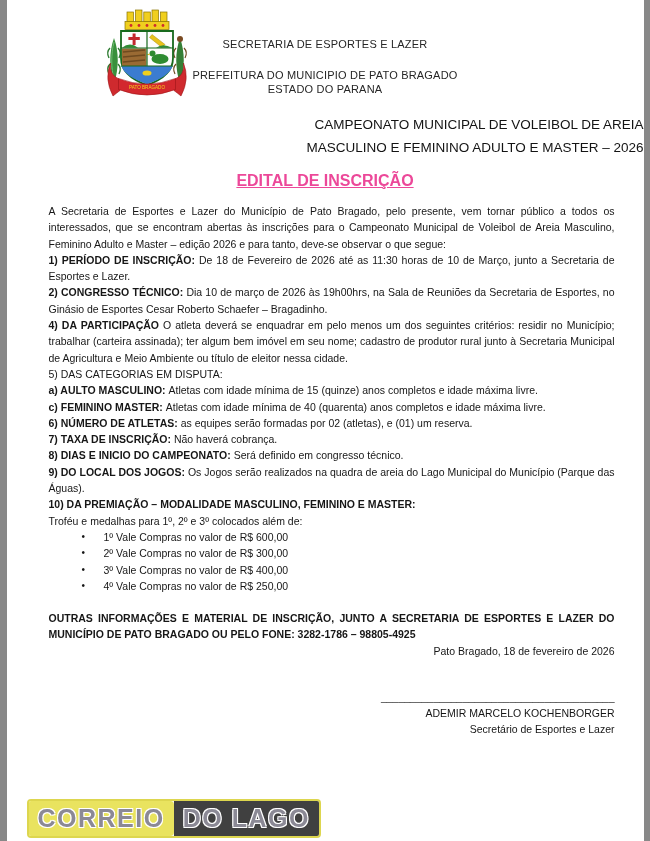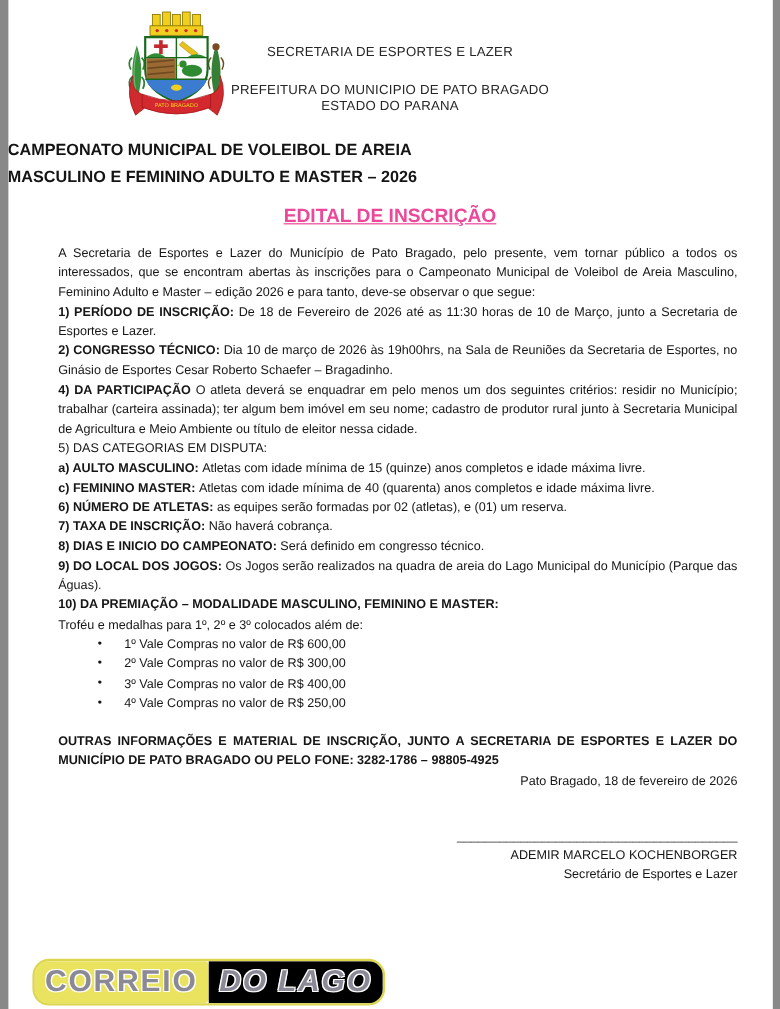--- a/index.html
+++ b/index.html
@@ -6,43 +6,43 @@
   .page{
     position:relative;width:637px;height:841px;margin:0 auto;background:#ffffff;
     font-family:"Liberation Sans","DejaVu Sans",sans-serif;color:#1b1b1b;overflow:hidden;
   }
   
   .crest{position:absolute;left:98px;top:8px;width:84px;height:100px;}
   .header-org{position:absolute;top:37px;left:0;width:100%;text-align:center;
     font-size:11px;line-height:14px;color:#262626;letter-spacing:.2px;}
   .org1{margin-bottom:17px;}
   
-  .title-block{position:absolute;top:113px;left:0;width:100%;text-align:left;
-    font-weight:bold;font-size:13.5px;line-height:23px;color:#141414;}
+  .title-block{position:absolute;top:113px;left:0;width:100%;text-align:right;
+    font-weight:normal;font-size:13.5px;line-height:23px;color:#141414;}
   .subtitle{position:absolute;top:172px;left:0;width:100%;text-align:center;
     font-weight:bold;font-size:16px;text-decoration:underline;color:#ec4899;}
   
   .doc{position:absolute;left:42px;top:203px;width:566px;
     font-size:10.5px;line-height:16.3px;text-align:justify;color:#161616;}
   .doc p{margin:0;}
   .doc p.gap{margin-top:16px;}
   .bullet-row{display:flex;padding-left:33px;text-align:left;}
   .bullet-dot{flex:none;width:22px;font-size:10px;}
   
   .closing-date{margin-top:16px;text-align:right;}
   .signature{margin-top:30px;text-align:right;line-height:16px;}
   .sig-rule{letter-spacing:0;color:#333;}
   
   .watermark{position:absolute;left:20px;top:799px;display:flex;align-items:stretch;
-    border:2px solid #ddd64f;border-radius:14px;overflow:hidden;background:#f8f7ee;}
+    border:2px solid #ddd64f;border-radius:4px;overflow:hidden;background:#f8f7ee;}
   .wm-part{font-weight:bold;font-size:25px;line-height:30px;letter-spacing:1.5px;
     padding:2px 9px 3px 9px;color:#8b8995;
     text-shadow:-1px -1px 0 #ffffff,1px -1px 0 #ffffff,-1px 1px 0 #ffffff,1px 1px 0 #ffffff;}
   .wm-correio{background:#e9e35f;border-radius:0 4px 4px 0;}
-  .wm-dolago{background:#000000;font-style:italic;}
+  .wm-dolago{background:#404040;}
 </style>
 </head>
 <body>
 
 <div class="page">
 
   <svg class="crest" viewBox="0 0 84 100" aria-hidden="true">
 
     <g>
       <path d="M9 30 C4 44 4 60 9 76 C14 60 14 44 9 30 Z" fill="#39903c"></path>

